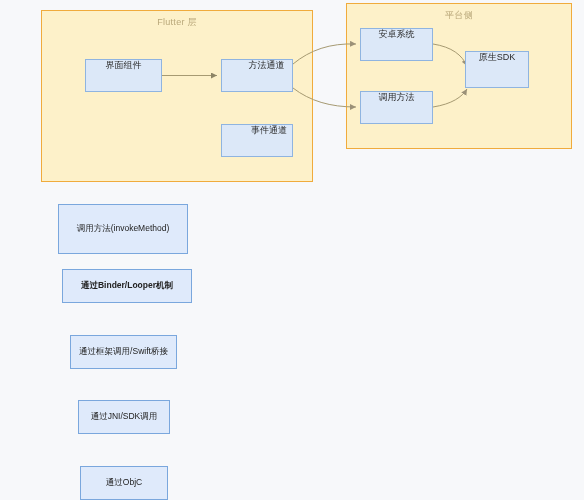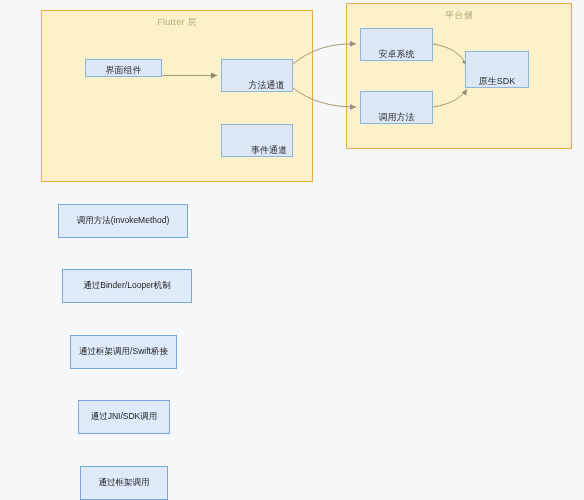--- a/index.html
+++ b/index.html
@@ -43,21 +43,21 @@
     color: #b9a87a;
     letter-spacing: 0.3px;
     white-space: nowrap;
   }
   .node {
     position: absolute;
     background: #dce8f8;
     border: 1px solid #8fb4e0;
     box-sizing: border-box;
     display: flex;
-    align-items: flex-end;
+    align-items: flex-start;
     justify-content: center;
     font-size: 9px;
     color: #2a2a2a;
     text-align: center;
     line-height: 1.2;
   }
   .step-node {
     position: absolute;
     background: #dfeafb;
     border: 1px solid #7aa7dd;
@@ -100,21 +100,21 @@
       <path d="M293,64 C310,50 330,43 356,44" marker-end="url(#arrow2)"></path>
 
       <path d="M293,88 C310,101 330,107 356,107" marker-end="url(#arrow2)"></path>
 
       <path d="M433,44 C452,47 462,55 467,66" marker-end="url(#arrow2)"></path>
 
       <path d="M433,107 C452,104 462,97 467,89" marker-end="url(#arrow2)"></path>
     </g>
   </svg>
 
-  <div class="node" style="left:85px; top:59px; width:77px; height:18px;">
+  <div class="node" style="left:85px; top:59px; width:77px; height:33px;">
     <span>界面组件</span>
   </div>
 
   <div class="node" style="left:221px; top:59px; width:72px; height:33px;padding-left:19px;">
     <span>方法通道</span>
   </div>
 
   <div class="node" style="left:221px; top:124px; width:72px; height:33px;padding-left:24px;">
     <span>事件通道</span>
   </div>
@@ -124,33 +124,33 @@
   </div>
 
   <div class="node" style="left:360px; top:91px; width:73px; height:33px;">
     <span>调用方法</span>
   </div>
 
   <div class="node" style="left:465px; top:51px; width:64px; height:37px;">
     <span>原生SDK</span>
   </div>
 
-  <div class="step-node" style="left:58px; top:204px; width:130px; height:34px;">
+  <div class="step-node" style="left:58px; top:204px; width:130px; height:50px;">
     <span>调用方法(invokeMethod)</span>
   </div>
 
-  <div class="step-node" style="left:62px; top:269px; width:130px; height:34px;">
+  <div class="step-node" style="left:62px; top:269px; width:130px; height:34px;font-weight:bold;">
     <span>通过Binder/Looper机制</span>
   </div>
 
   <div class="step-node" style="left:70px; top:335px; width:107px; height:34px;">
     <span>通过框架调用/Swift桥接</span>
   </div>
 
   <div class="step-node" style="left:78px; top:400px; width:92px; height:34px;">
     <span>通过JNI/SDK调用</span>
   </div>
 
   <div class="step-node" style="left:80px; top:466px; width:88px; height:34px;">
-    <span>通过框架调用</span>
+    <span>通过ObjC</span>
   </div>
 
 </div>
 
 </body></html>

